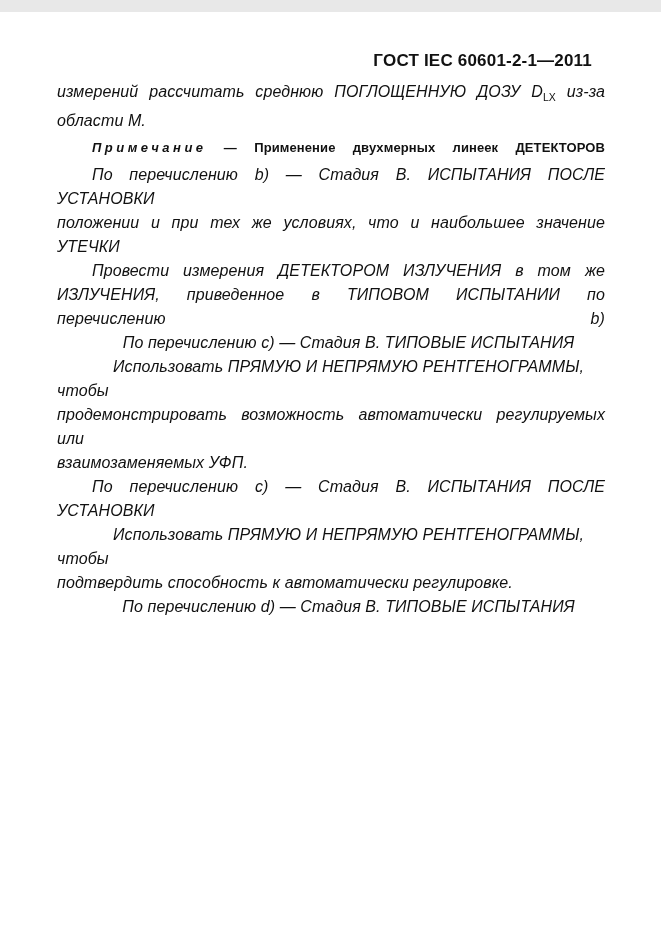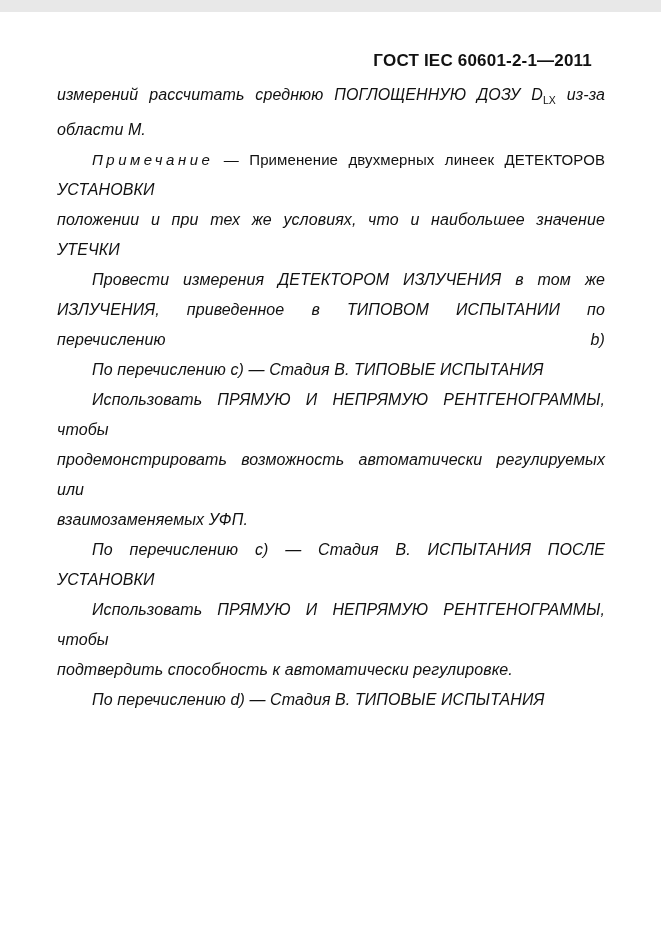--- a/index.html
+++ b/index.html
@@ -23,34 +23,35 @@
     white-space:nowrap;
   }
   .content{
     position:absolute;
     top:68px;left:57px;right:56px;
   }
   .para{margin:0;padding:0;}
   .line{
     font-size:16px;
     font-style:italic;
-    line-height:30px;
+    line-height:24px;
     text-align:left;
     letter-spacing:.1px;
     white-space:normal;
   }
   .line.j{
     text-align:justify;
     text-align-last:justify;
   }
-  .line.indent{text-indent:35px;}
+  .line.indent{text-indent:35px;text-align:center;}
   .para.note .line{
-    font-size:15px;
+    font-size:13px;
     font-style:normal;
     line-height:29.5px;
+    font-weight:bold;
   }
   .seg-subscript{
     font-style:normal;
     font-size:10.5px;
     vertical-align:-4px;
     letter-spacing:0;
   }
   .seg-note-term{
     font-style:italic;
     letter-spacing:3.5px;
@@ -73,20 +74,21 @@
 
   <div class="content" id="content">
       <div class="para body">
         <div class="line j"><span>измерений рассчитать среднюю ПОГЛОЩЕННУЮ ДОЗУ D</span><span class="seg-subscript">LX</span><span> из-за</span></div>
         <div class="line">области М.</div>
       </div>
       <div class="para note">
         <div class="line j indent"><span class="seg-note-term">Примечание</span><span> — Применение двухмерных линеек ДЕТЕКТОРОВ</span></div>
       </div>
       <div class="para body">
+        <div class="line j indent">По перечислению b) — Стадия В. ИСПЫТАНИЯ ПОСЛЕ</div>
         <div class="line">УСТАНОВКИ</div>
       </div>
       <div class="para body">
         <div class="line j">положении и при тех же условиях, что и наибольшее значение УТЕЧКИ</div>
         <div class="line j indent">Провести измерения ДЕТЕКТОРОМ ИЗЛУЧЕНИЯ в том же</div>
         <div class="line j">ИЗЛУЧЕНИЯ, приведенное в ТИПОВОМ ИСПЫТАНИИ по перечислению b)</div>
       </div>
       <div class="para body">
         <div class="line indent">По перечислению c) — Стадия В. ТИПОВЫЕ ИСПЫТАНИЯ</div>
       </div>

